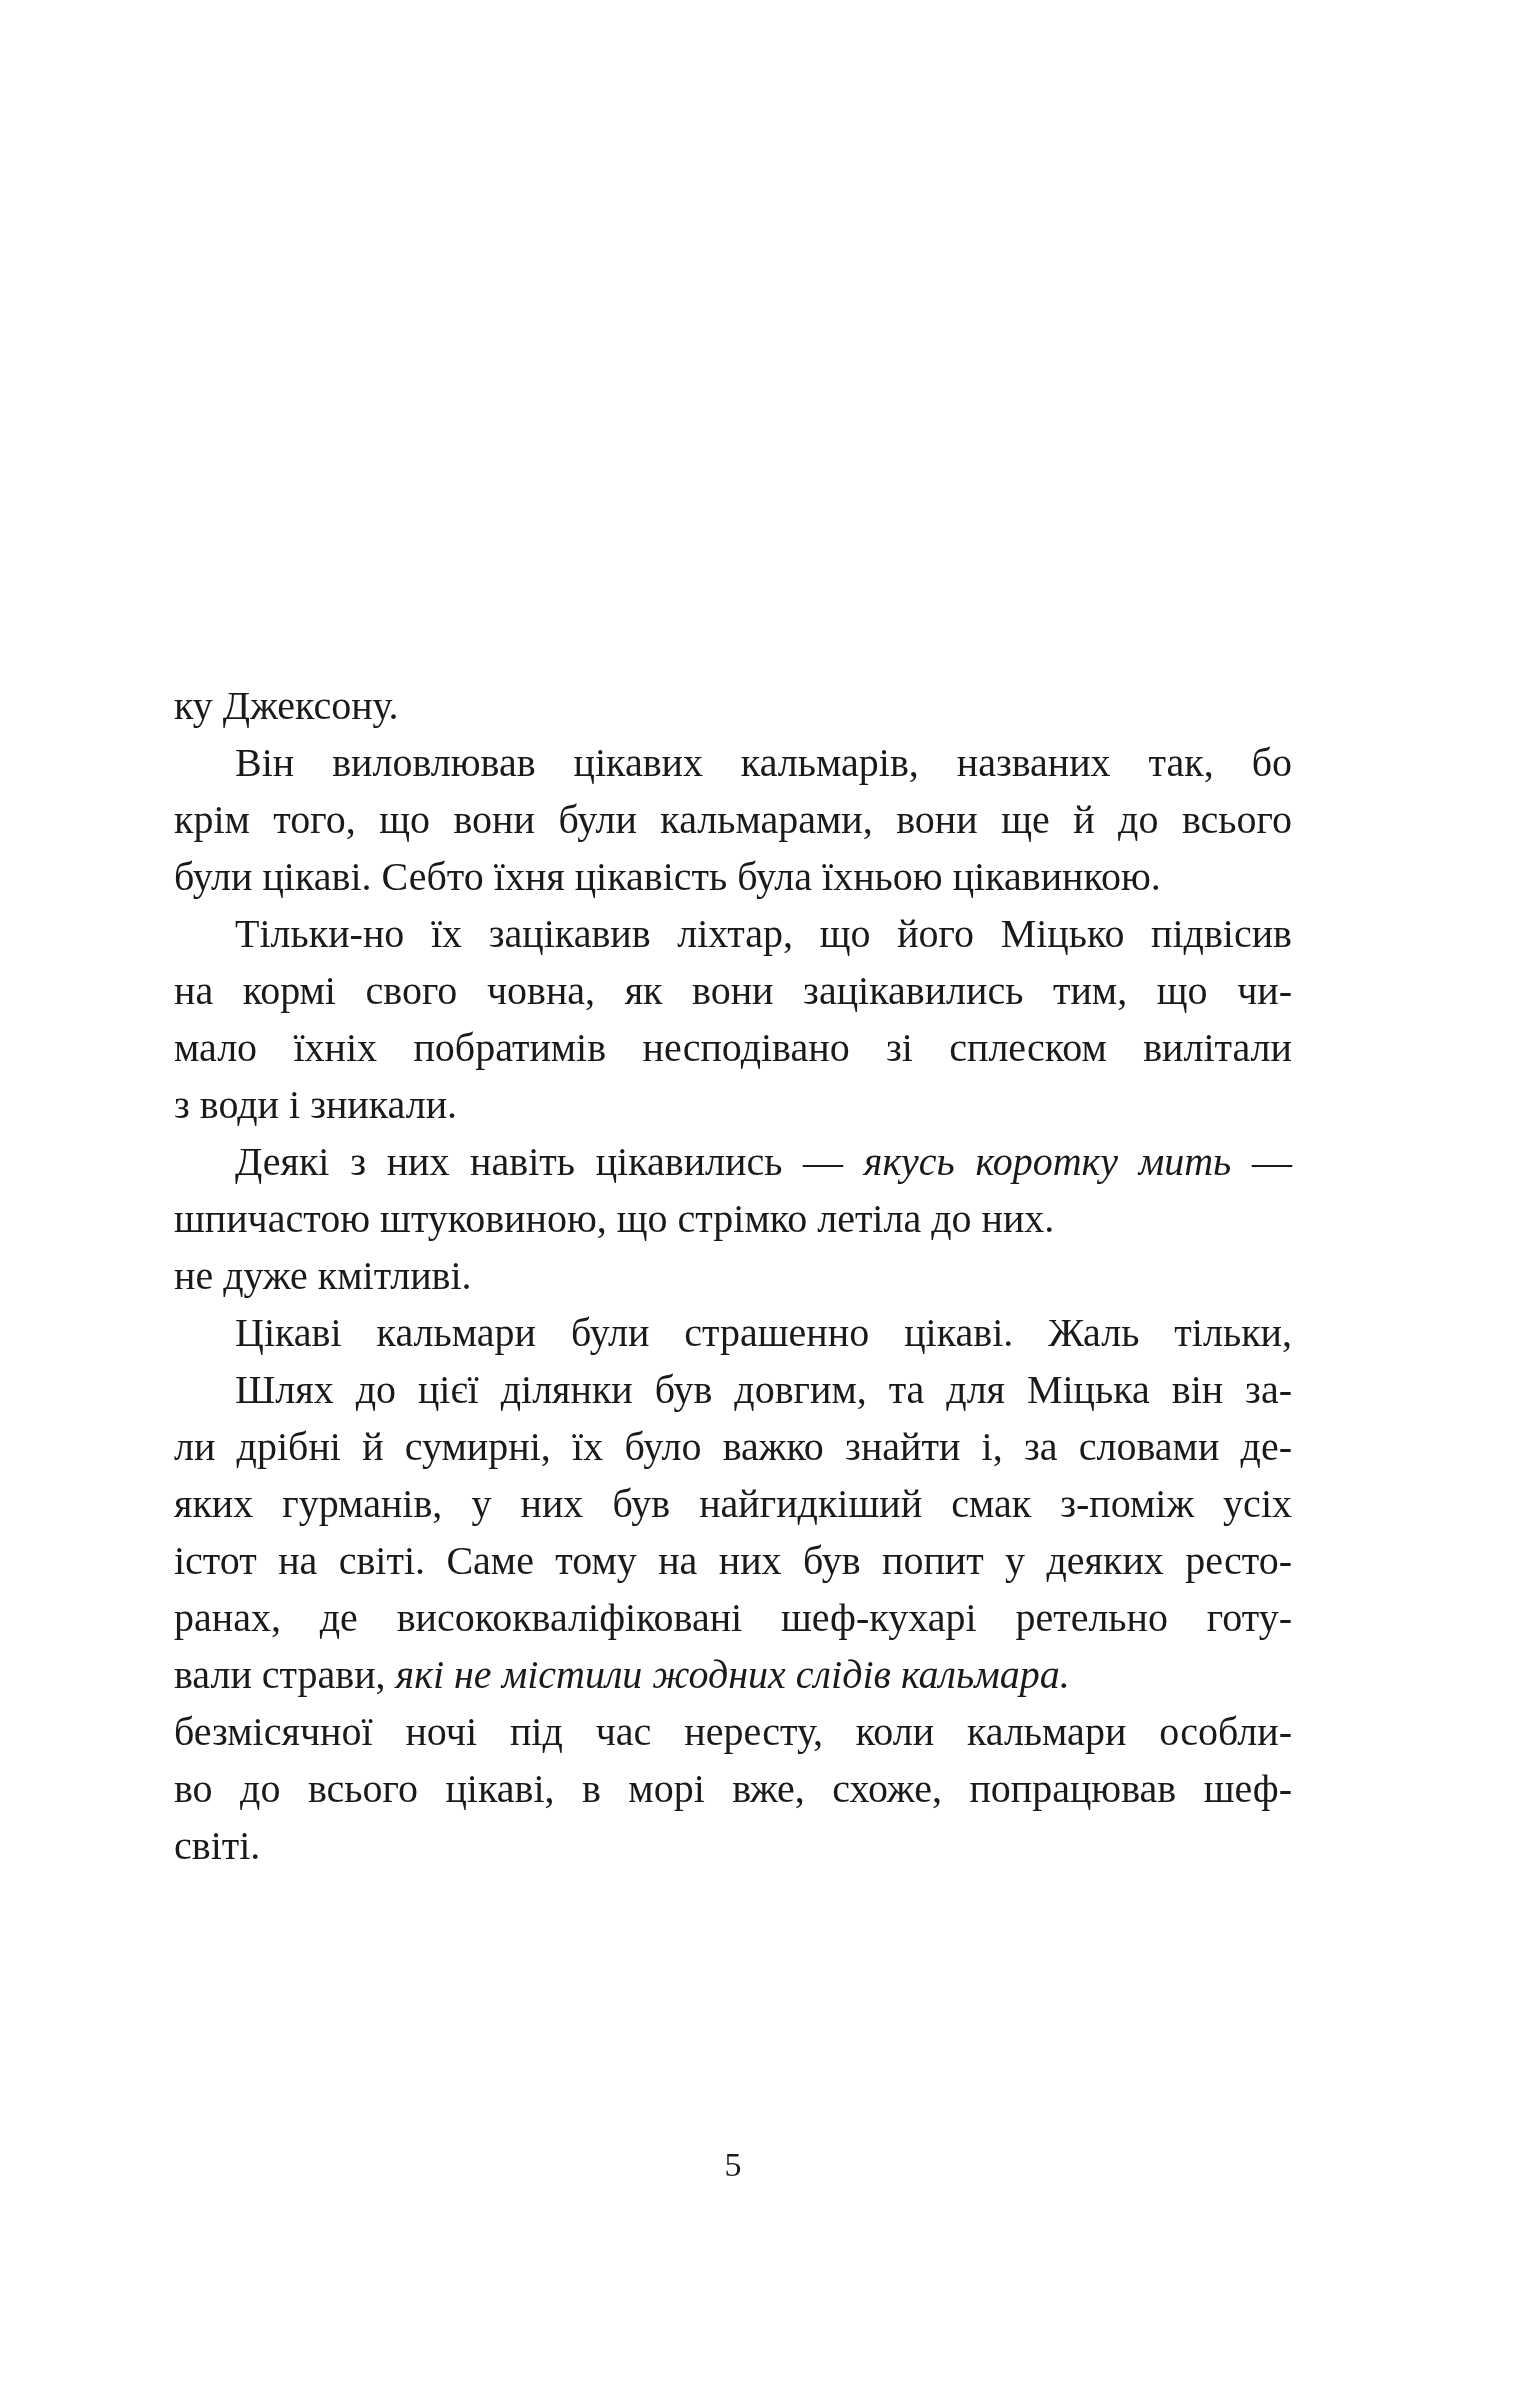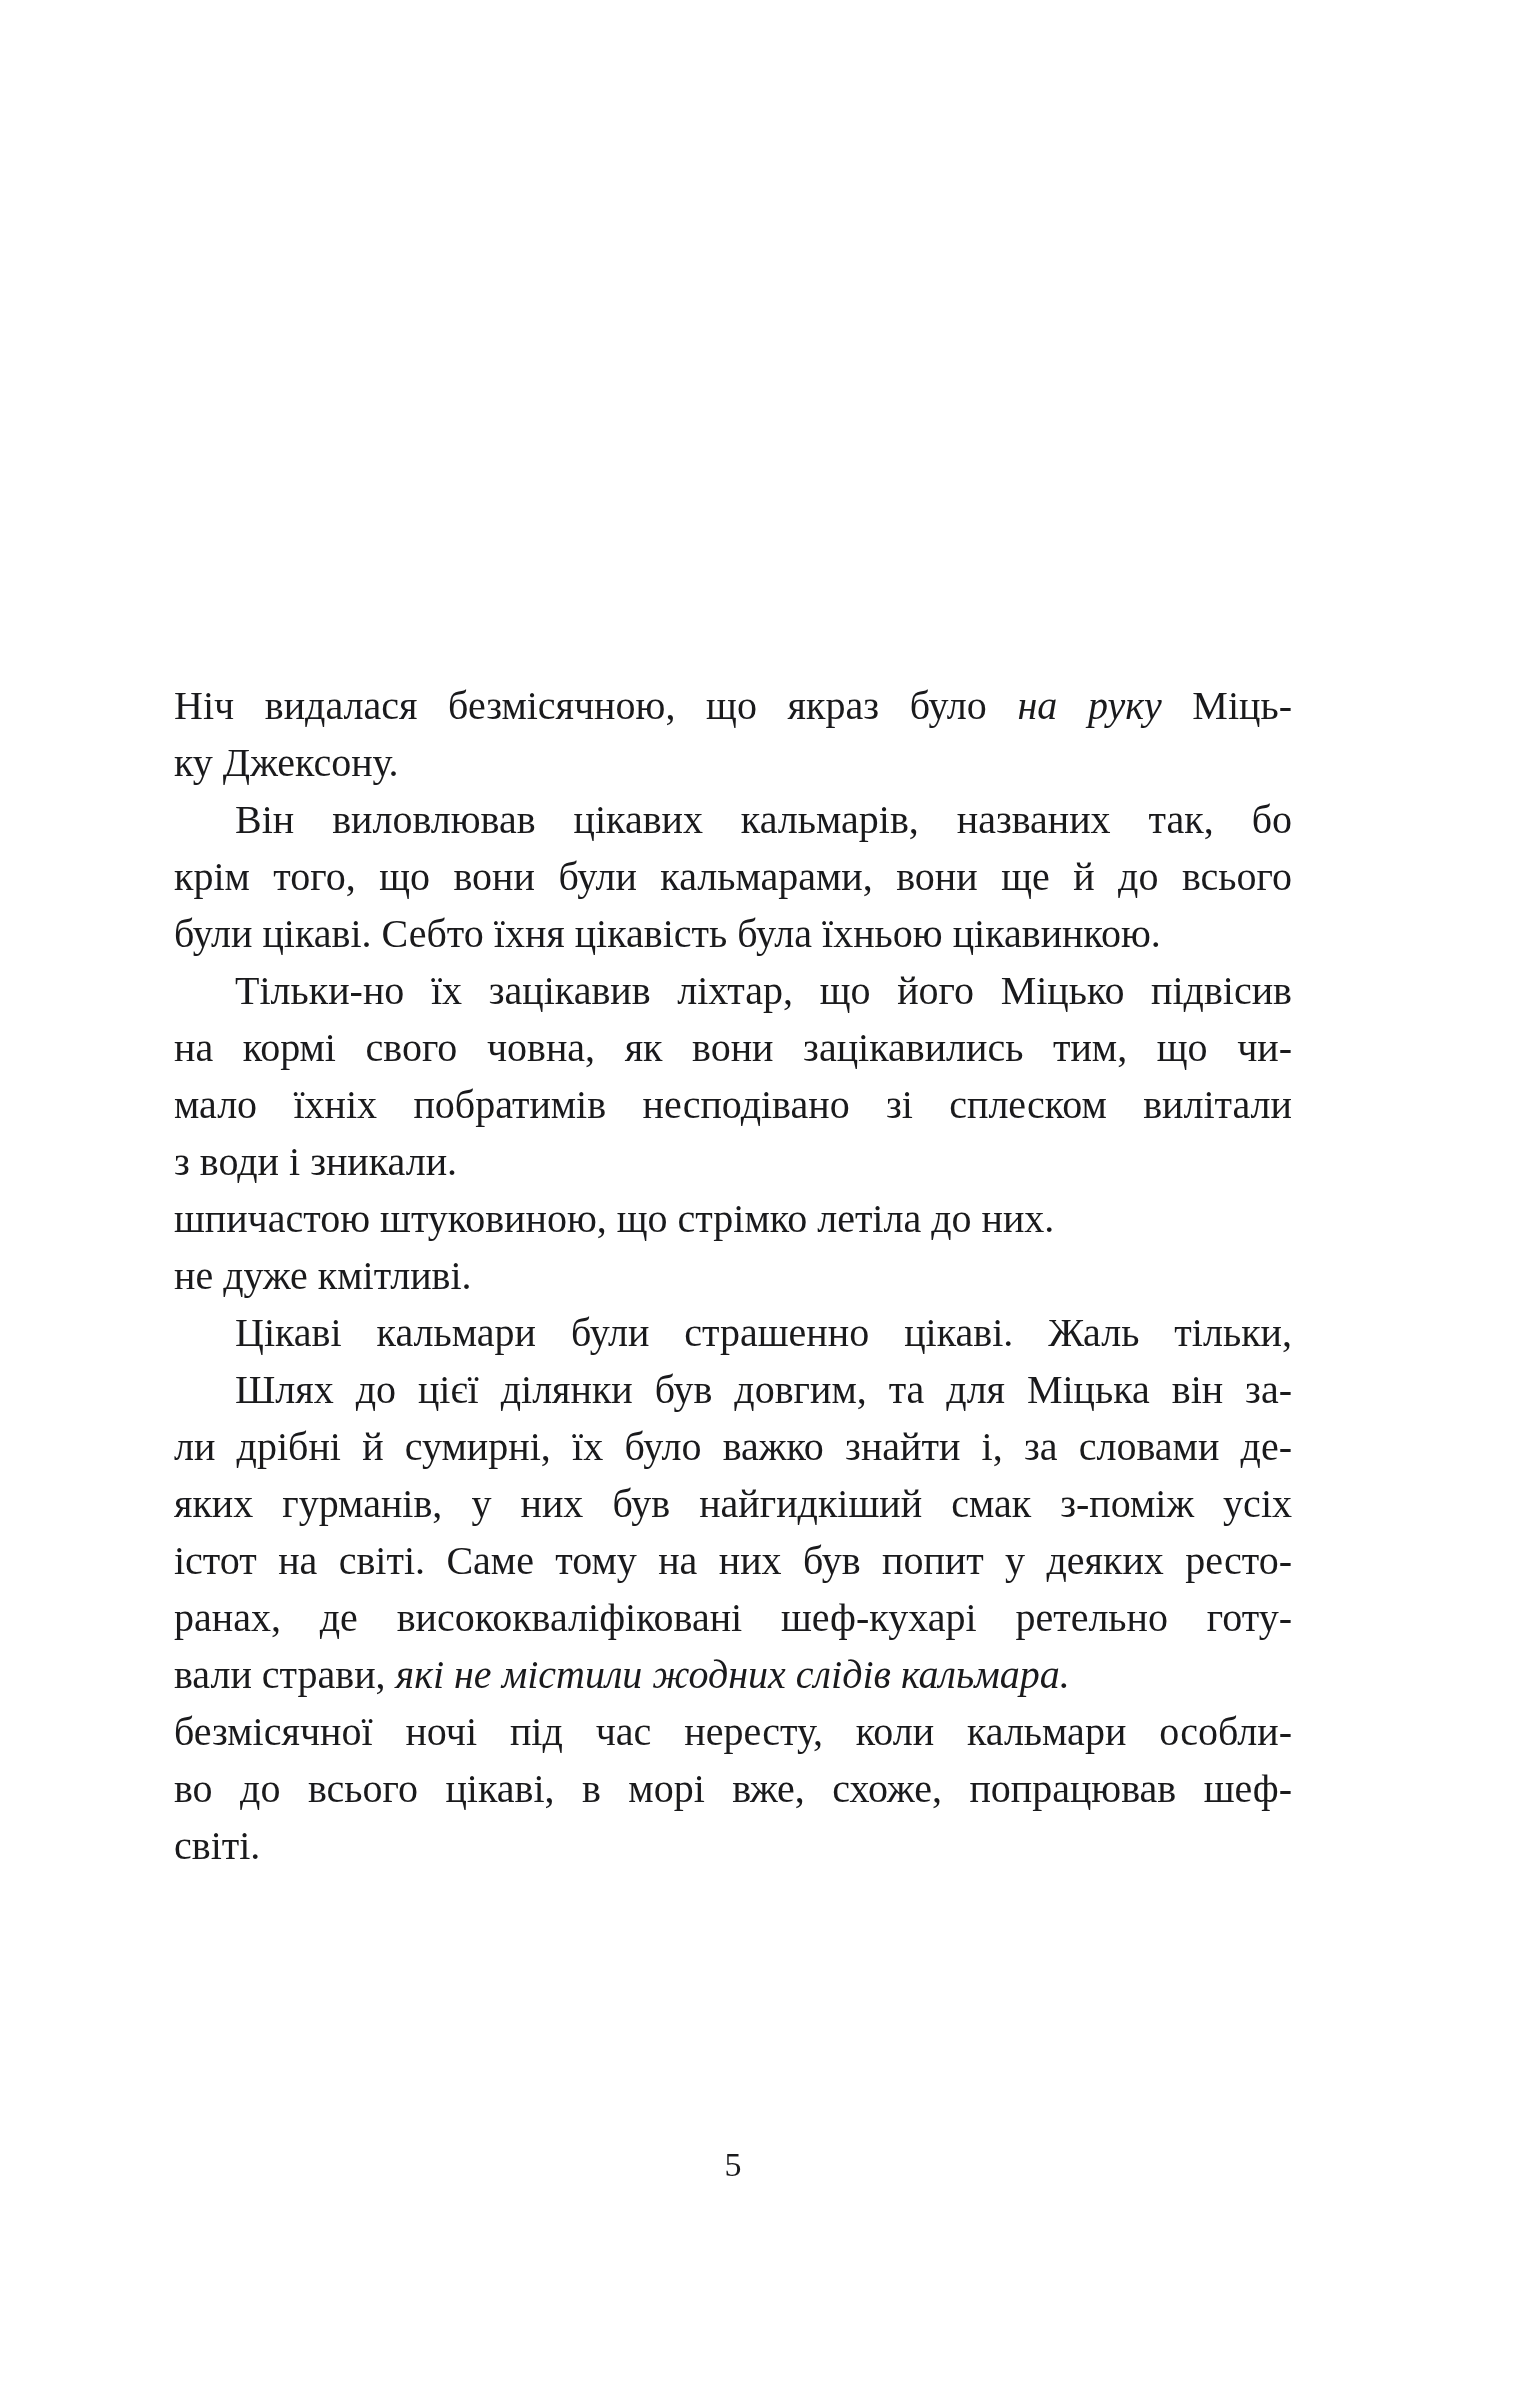--- a/index.html
+++ b/index.html
@@ -51,29 +51,29 @@
     font-size: 34px;
     line-height: 34px;
     color: #1a1a1c;
   }
 </style>
 </head>
 <body>
 
 <div class="page">
   <div class="text-block">
-      <div class="line fill"><span>Ніч видалася безмісячною, що якраз було </span><em>на руку</em><span> Міць-</span></div>
       <div class="line"><span>ку Джексону.</span></div>
       <div class="line indent fill"><span>Він виловлював цікавих кальмарів, названих так, бо</span></div>
       <div class="line fill"><span>крім того, що вони були кальмарами, вони ще й до всього</span></div>
       <div class="line"><span>були цікаві. Себто їхня цікавість була їхньою цікавинкою.</span></div>
       <div class="line indent fill"><span>Тільки-но їх зацікавив ліхтар, що його Міцько підвісив</span></div>
       <div class="line fill"><span>на кормі свого човна, як вони зацікавились тим, що чи-</span></div>
       <div class="line fill"><span>мало їхніх побратимів несподівано зі сплеском вилітали</span></div>
       <div class="line"><span>з води і зникали.</span></div>
+      <div class="line indent fill"><span>Деякі з них навіть цікавились — </span><em>якусь коротку мить</em><span> —</span></div>
       <div class="line"><span>шпичастою штуковиною, що стрімко летіла до них.</span></div>
       <div class="line"><span>не дуже кмітливі.</span></div>
       <div class="line indent fill"><span>Цікаві кальмари були страшенно цікаві. Жаль тільки,</span></div>
       <div class="line indent fill"><span>Шлях до цієї ділянки був довгим, та для Міцька він за-</span></div>
       <div class="line fill"><span>ли дрібні й сумирні, їх було важко знайти і, за словами де-</span></div>
       <div class="line fill"><span>яких гурманів, у них був найгидкіший смак з-поміж усіх</span></div>
       <div class="line fill"><span>істот на світі. Саме тому на них був попит у деяких ресто-</span></div>
       <div class="line fill"><span>ранах, де висококваліфіковані шеф-кухарі ретельно готу-</span></div>
       <div class="line"><span>вали страви, </span><em>які не містили жодних слідів кальмара.</em></div>
       <div class="line fill"><span>безмісячної ночі під час нересту, коли кальмари особли-</span></div>

